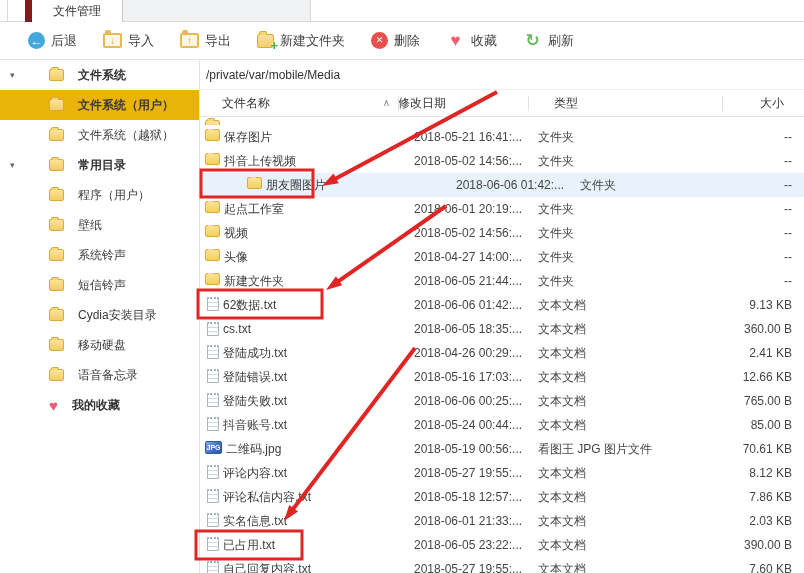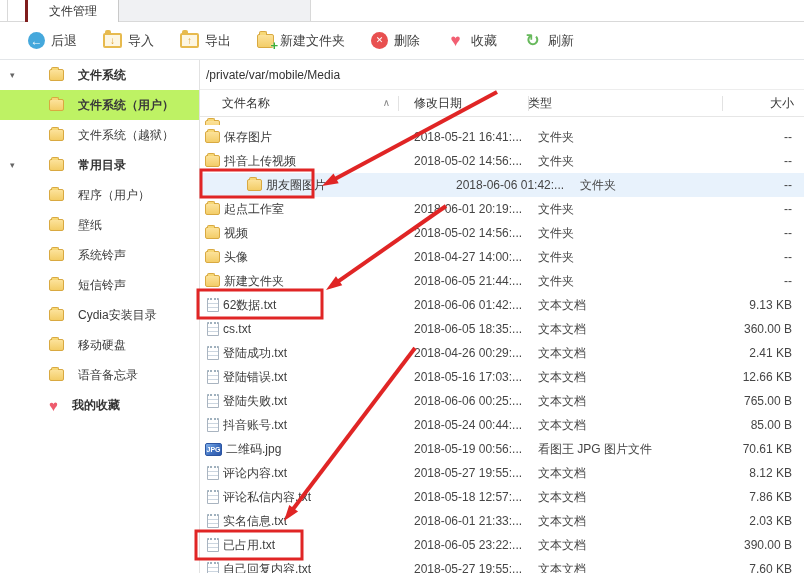--- a/index.html
+++ b/index.html
@@ -8,21 +8,21 @@
     font-family:"Liberation Sans","DejaVu Sans",sans-serif;
     -webkit-font-smoothing:antialiased;
   }
   .app{position:absolute;inset:0;}
 
   
   .tabstrip{position:absolute;left:0;top:0;width:804px;height:22px;background:#fff;}
   .tabstrip::after{content:"";position:absolute;left:0;right:0;bottom:0;height:1px;background:#d9d9d9;}
   .tab.active{
     position:absolute;left:25px;top:0;width:90px;height:22px;background:#fff;z-index:2;
-    border-left:3px solid #7f1d1d;border-right:1px solid #c9c9c9;
+    border-left:7px solid #7f1d1d;border-right:1px solid #c9c9c9;
     font-size:12px;color:#333;display:flex;align-items:center;justify-content:center;
   }
   .tab.ghost{
     position:absolute;left:117px;top:0;width:193px;height:21px;background:#f0f1f3;
     border-right:1px solid #d8d8d8;z-index:1;
   }
   .edge-tick{position:absolute;left:7px;top:0;width:1px;height:21px;background:#d9d9d9;}
 
   
   .toolbar{
@@ -51,49 +51,49 @@
   
   .sidebar{
     position:absolute;left:0;top:60px;width:200px;height:513px;background:#fff;
     border-right:1px solid #e2e2e2;box-sizing:border-box;overflow:hidden;
   }
   .srow{height:30px;display:flex;align-items:center;padding-left:10px;box-sizing:border-box;font-size:12px;color:#3a3a3a;}
   .srow .expander{width:14px;font-size:9px;color:#666;text-align:left;}
   .srow .ic-folder,.srow .sheart{margin-left:25px;}
   .srow .slabel{margin-left:14px;white-space:nowrap;}
   .srow.grp .slabel,.srow.bold .slabel{font-weight:bold;color:#333;}
-  .srow.sel{background:#bef264;}
+  .srow.sel{background:#eab308;}
   .srow.sel .slabel{font-weight:bold;}
   .sheart{color:#ee5b6d;font-size:15px;line-height:1;}
 
   .main{position:absolute;left:200px;top:60px;width:604px;height:513px;background:#fff;overflow:hidden;}
 
   .pathbar{
     height:30px;line-height:30px;border-bottom:1px solid #ededed;font-size:12px;color:#333;
     padding-left:6px;box-sizing:border-box;white-space:nowrap;
   }
 
   .thead{height:27px;display:flex;align-items:center;border-bottom:1px solid #e6e6e6;box-sizing:border-box;}
   .th{font-size:12px;color:#333;box-sizing:border-box;position:relative;height:27px;display:flex;align-items:center;}
   .th.name{width:198px;padding-left:22px;}
-  .th.date{width:130px;padding-left:16px;}
-  .th.type{width:194px;padding-left:0;}
-  .th.size{flex:1;justify-content:flex-end;padding-right:10px;}
+  .th.date{width:130px;padding-left:0;}
+  .th.type{width:194px;padding-left:26px;}
+  .th.size{flex:1;justify-content:flex-end;padding-right:20px;}
   .th.date::before,.th.type::before,.th.size::before{
     content:"";position:absolute;left:0;top:6px;height:15px;width:1px;background:#e2e2e2;
   }
   .sort-caret{margin-left:auto;margin-right:8px;color:#888;font-size:10px;line-height:1;}
 
   .tbody{height:456px;overflow:hidden;}
   .trow{height:24px;display:flex;align-items:center;box-sizing:border-box;}
   .trow.sel{background:#e8f2fc;padding-left:42px;}
   .trow.sliver{height:8px;overflow:hidden;}
   .trow.sliver .ic-folder{margin-top:10px;}
   .td{font-size:12px;color:#3c3c3c;box-sizing:border-box;white-space:nowrap;overflow:hidden;}
-  .td.name{width:198px;padding-left:5px;display:flex;align-items:center;}
+  .td.name{width:198px;padding-left:5px;display:flex;}
   .td.name .nm{margin-left:4px;}
   .td.date{width:130px;padding-left:16px;color:#454545;}
   .td.type{width:194px;padding-left:10px;color:#454545;}
   .td.size{flex:1;text-align:right;padding-right:12px;color:#454545;}
 
   .ic-folder{
     width:15px;height:12px;background:linear-gradient(#fce29a,#f3cd68);border:1px solid #d9a940;
     border-radius:2px;position:relative;flex:none;box-sizing:border-box;
   }
   .ic-folder::before{content:"";position:absolute;top:-3px;left:1px;width:6px;height:2px;background:#f7d877;border:1px solid #d9a940;border-bottom:none;border-radius:2px 2px 0 0;}

